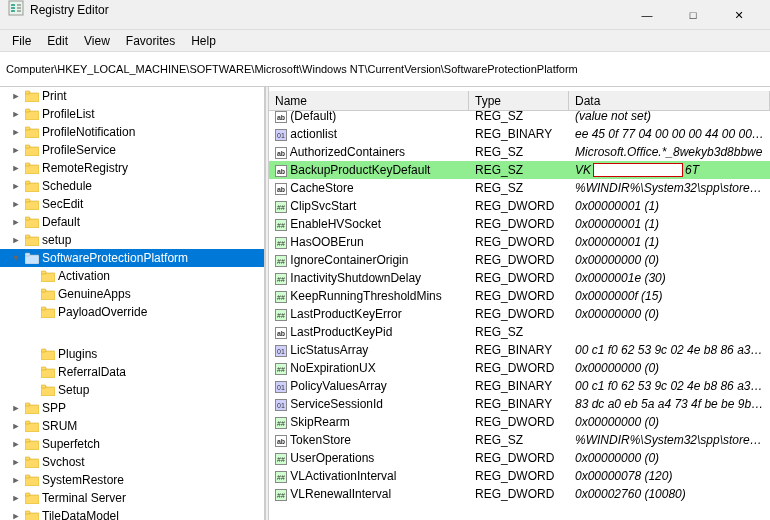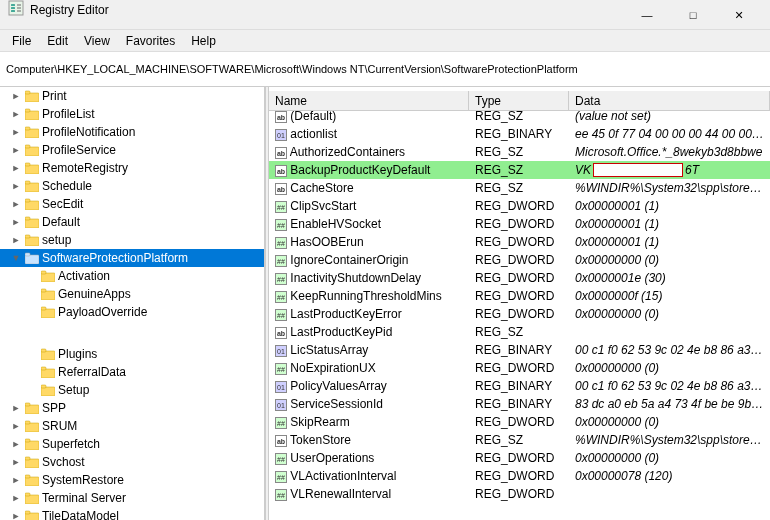--- a/index.html
+++ b/index.html
@@ -648,16 +648,17 @@
           <div class="col-cell data">0x00000000 (0)</div>
         </div>
         <div class="value-row">
           <div class="col-cell name"><span class="reg-icon-dword">##</span> VLActivationInterval</div>
           <div class="col-cell type">REG_DWORD</div>
           <div class="col-cell data">0x00000078 (120)</div>
         </div>
         <div class="value-row">
           <div class="col-cell name"><span class="reg-icon-dword">##</span> VLRenewalInterval</div>
           <div class="col-cell type">REG_DWORD</div>
+          <div class="col-cell data">0x00002760 (10080)</div>
         </div>
       </div>
   </div>
 </div>
 
 </body></html>

